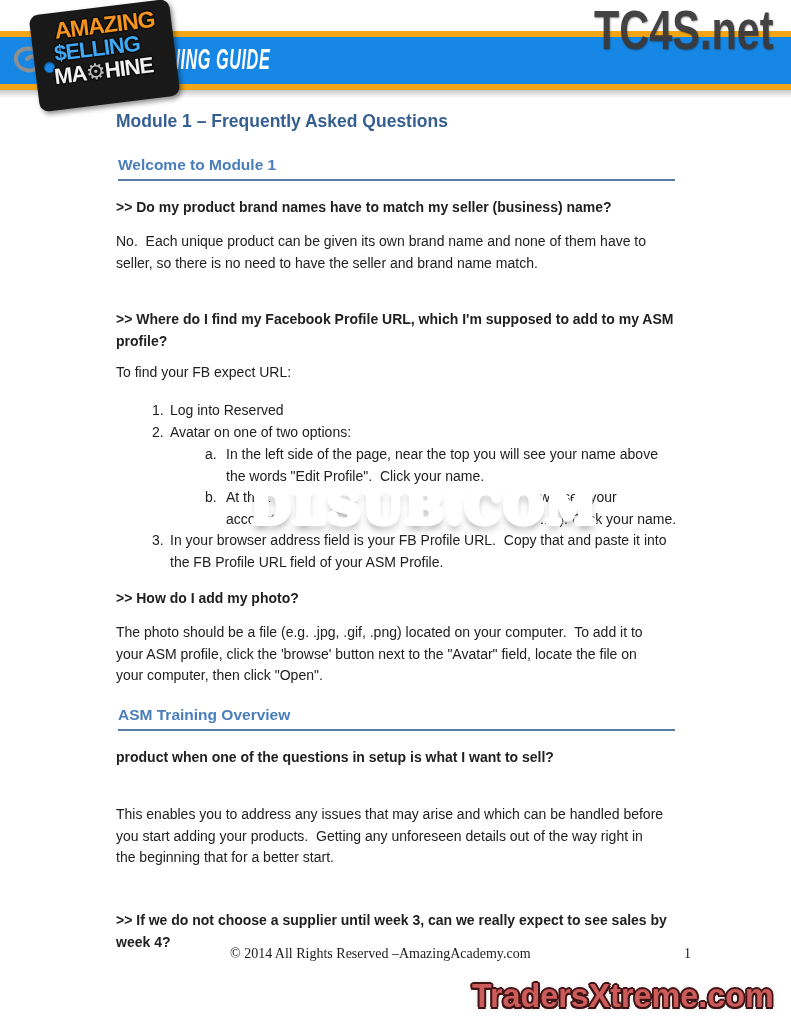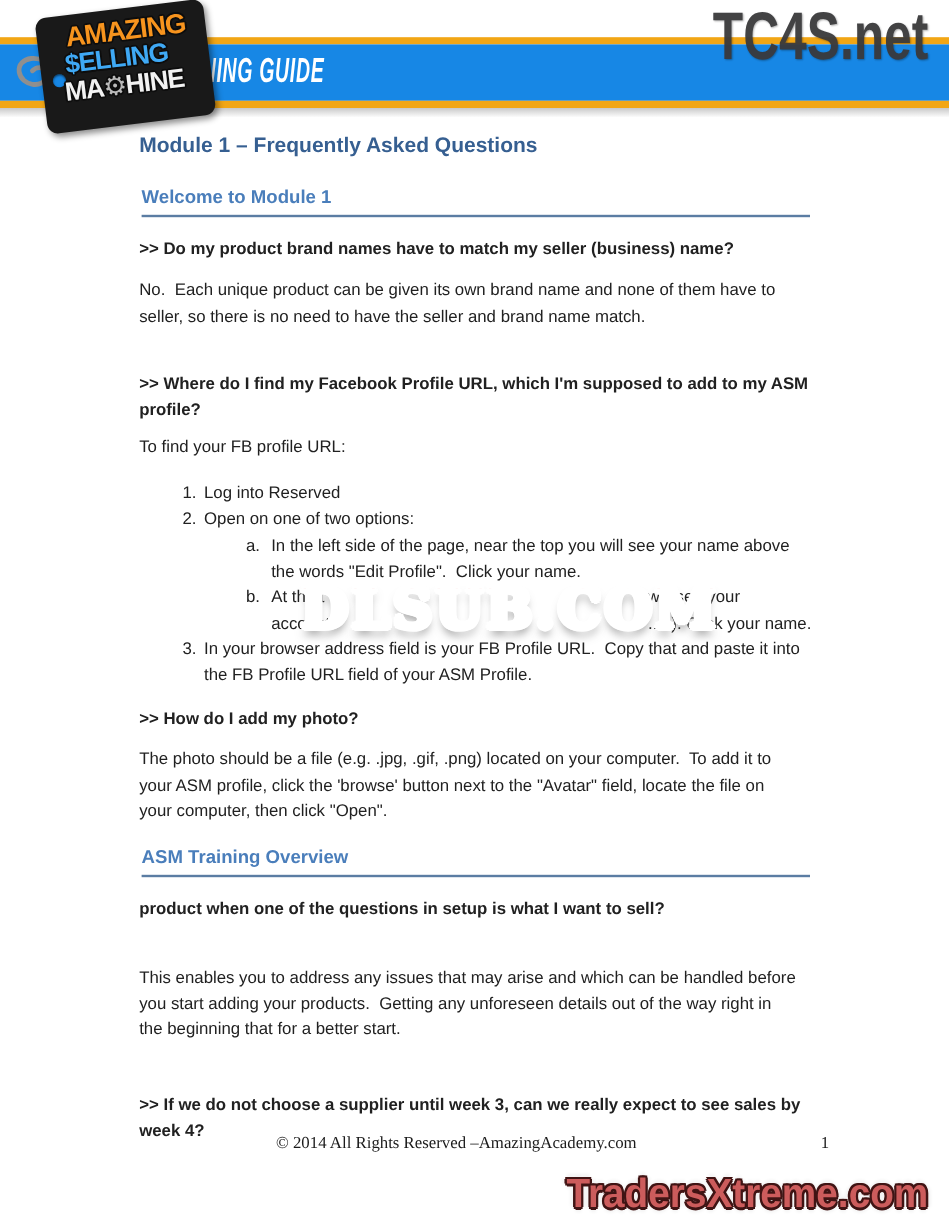--- a/index.html
+++ b/index.html
@@ -111,31 +111,31 @@
       <div class="ln">No.  Each unique product can be given its own brand name and none of them have to</div>
       <div class="ln">seller, so there is no need to have the seller and brand name match.</div>
     </div>
 
     <div class="blk q" style="top:309px">
       <div class="ln">&gt;&gt; Where do I find my Facebook Profile URL, which I'm supposed to add to my ASM</div>
       <div class="ln">profile?</div>
     </div>
 
     <div class="blk" style="top:362px">
-      <div class="ln">To find your FB profile URL:</div>
+      <div class="ln">To find your FB expect URL:</div>
     </div>
 
     <div class="marker" style="left:152px;top:400px">1.</div>
     <div class="blk" style="left:170px;top:400px">
       <div class="ln">Log into Reserved</div>
     </div>
 
     <div class="marker" style="left:152px;top:422px">2.</div>
     <div class="blk" style="left:170px;top:422px">
-      <div class="ln">Open on one of two options:</div>
+      <div class="ln">Avatar on one of two options:</div>
     </div>
 
     <div class="marker" style="left:205px;top:444px">a.</div>
     <div class="blk" style="left:226px;top:444px">
       <div class="ln">In the left side of the page, near the top you will see your name above</div>
       <div class="ln">the words "Edit Profile".  Click your name.</div>
     </div>
 
     <div class="marker" style="left:205px;top:487px">b.</div>
     <div class="blk" style="left:226px;top:487px">

